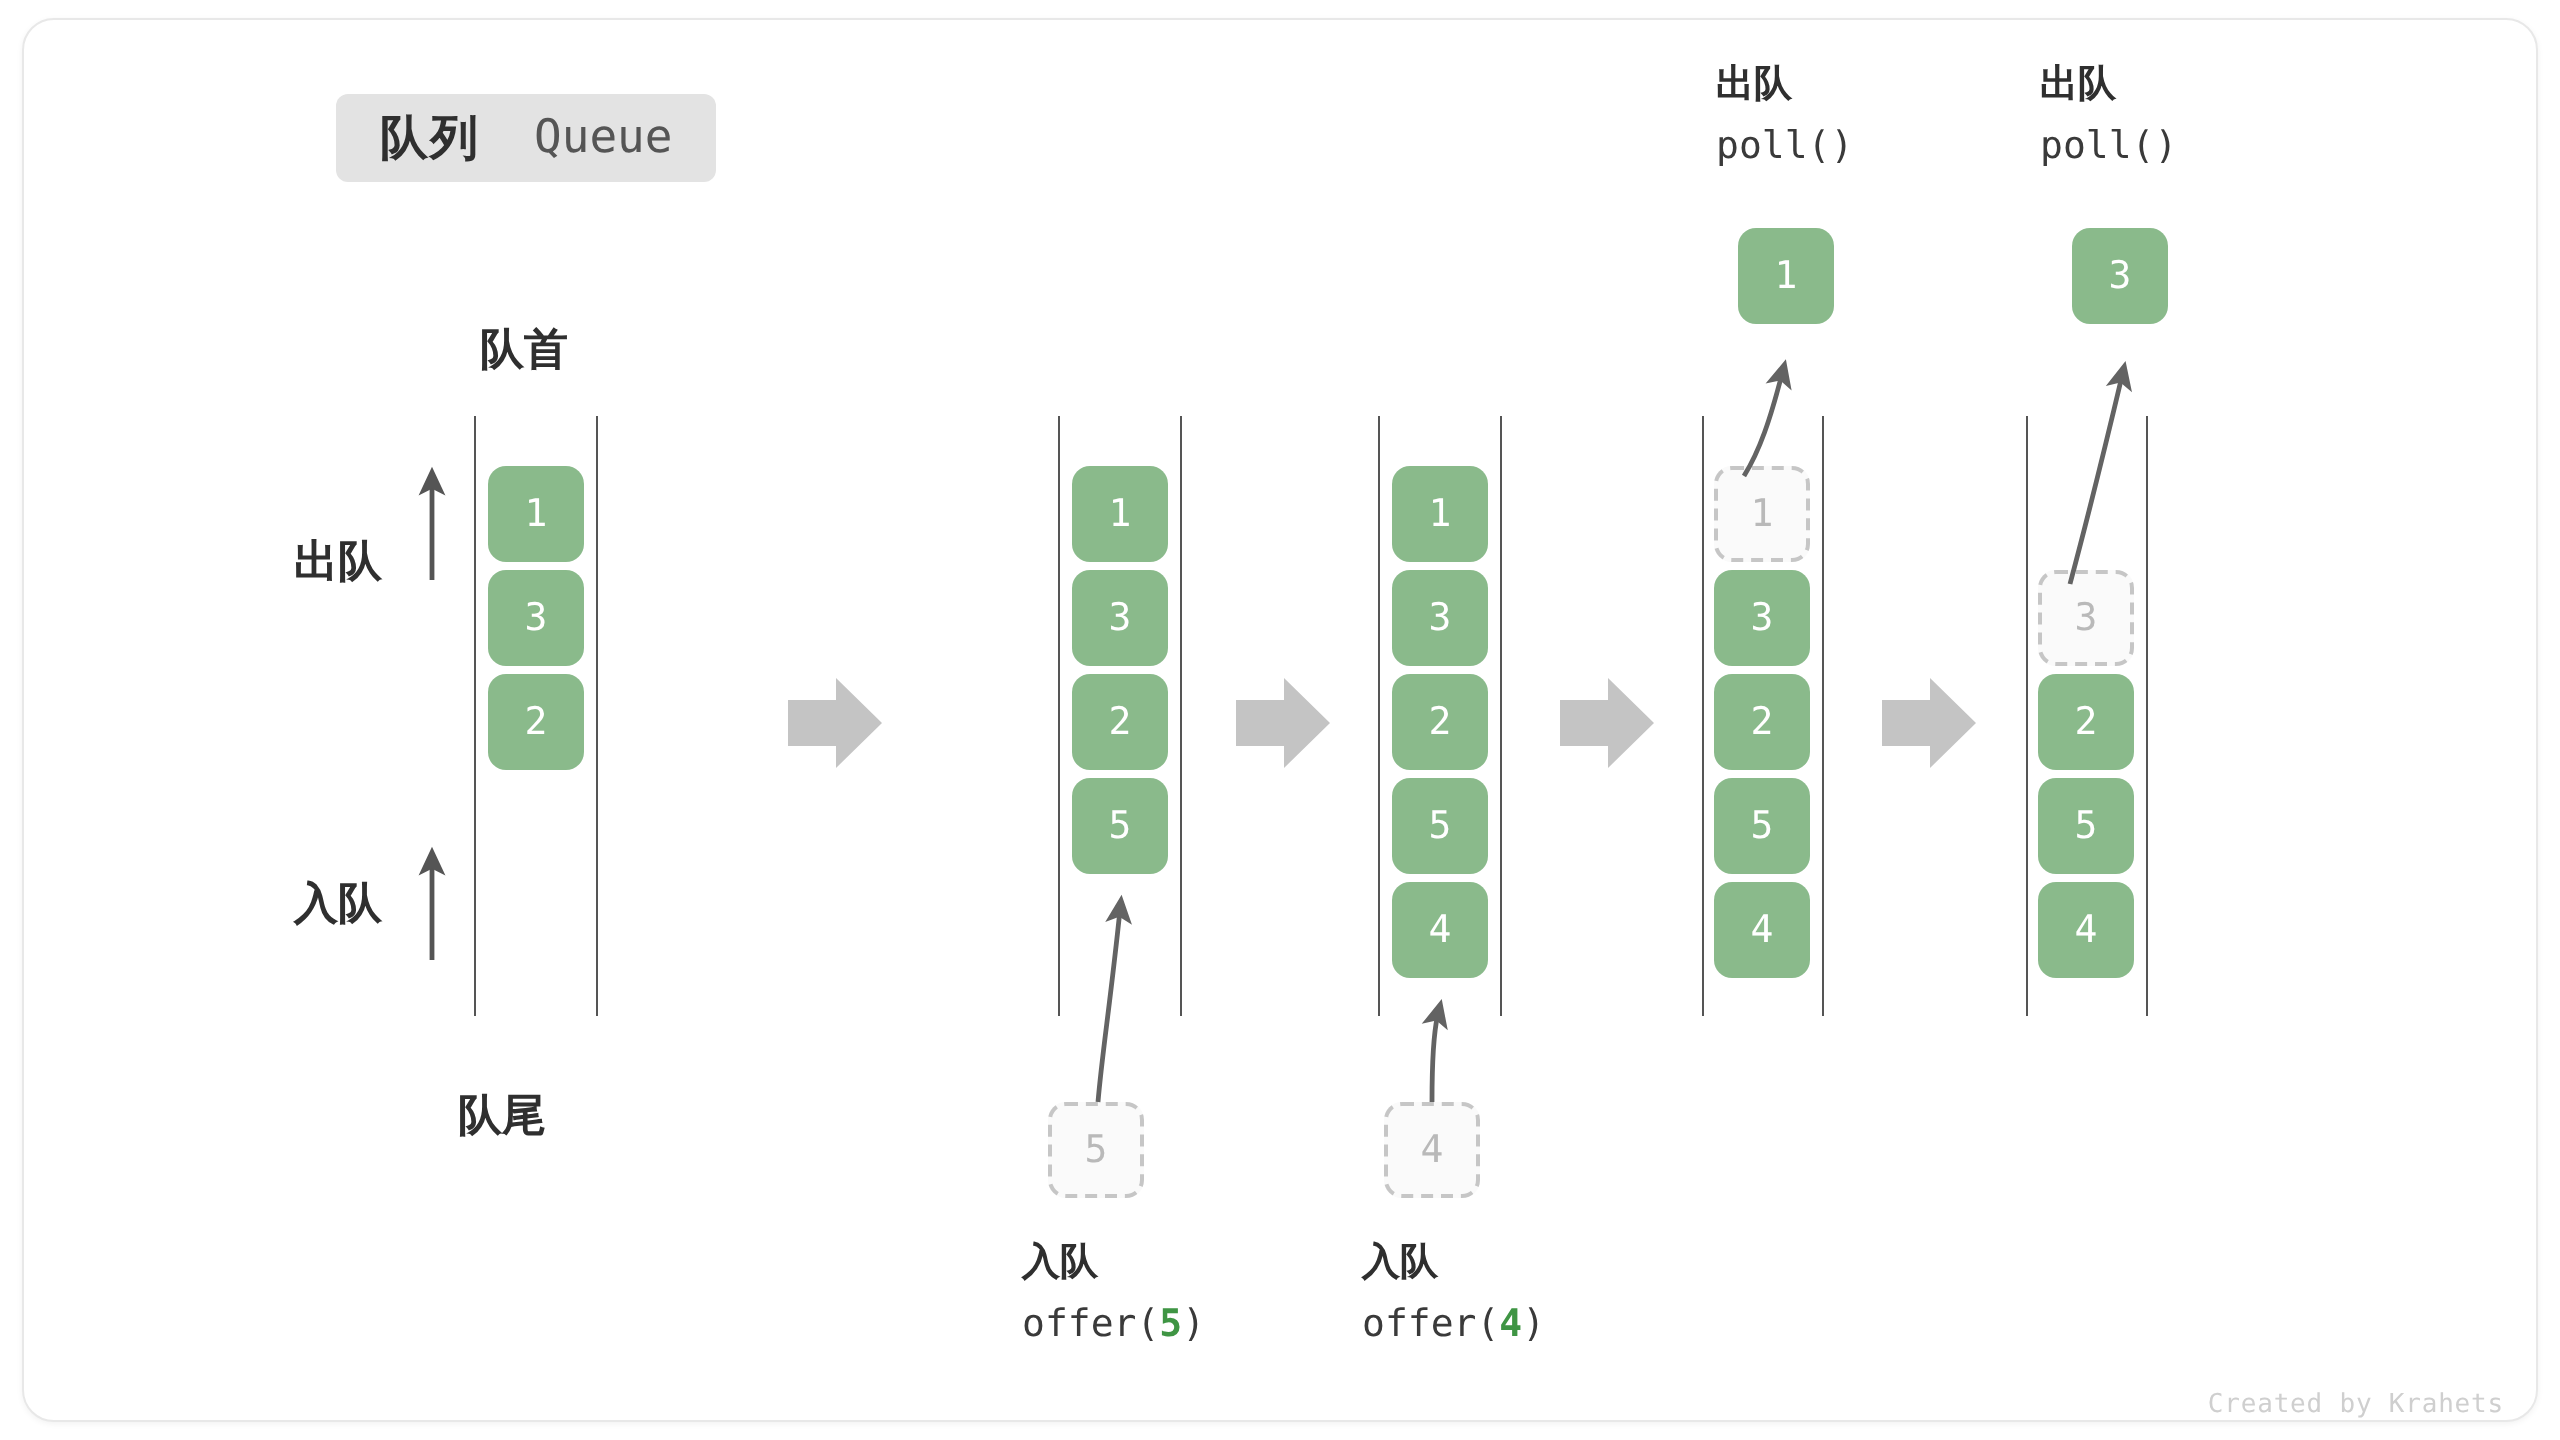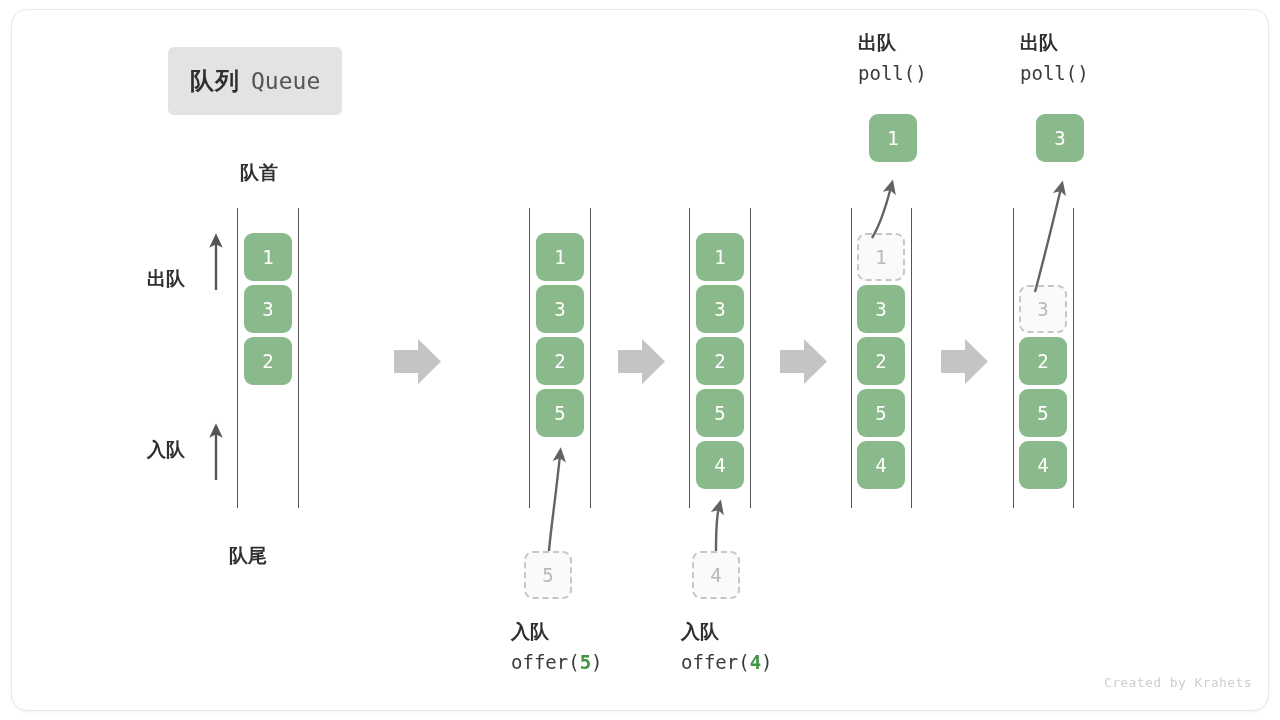--- a/index.html
+++ b/index.html
@@ -21,36 +21,36 @@
     background: #ffffff;
     border: 1px solid #e8e8e8;
     border-radius: 16px;
     box-shadow: 0 1px 3px rgba(0,0,0,0.055);
   }
 
   
   .title-badge {
     position: absolute;
     left: 168px; top: 47px;
-    height: 68px;
+    height: 44px;
     padding: 0 22px;
     display: flex; align-items: center;
     background: #e3e3e3;
     border-radius: 6px;
     white-space: nowrap;
   }
   .title-cn {
     font-size: 24px; font-weight: bold;
     color: #2f2f2f; letter-spacing: 1px;
   }
   .title-en {
     font-size: 23px;
     color: #555555;
     font-family: "DejaVu Sans Mono", "Liberation Mono", monospace;
-    margin-left: 11px;
+    margin-left: 27px;
   }
 
   
   .col { position: absolute; top: 0; left: 0; width: 0; height: 0; }
   .rail {
     position: absolute;
     width: 1px;
     background: #555555;
   }
   .box {
@@ -75,42 +75,42 @@
     color: #ffffff;
   }
 
   
   .lbl {
     position: absolute;
     white-space: pre;
     color: #2f2f2f;
   }
   .lbl-cn {
-    font-size: 19px; font-weight: bold;
+    font-size: 22px; font-weight: bold;
     font-family: "Liberation Sans", "DejaVu Sans", sans-serif;
   }
   .op-group { position: absolute; white-space: nowrap; }
   .op-cn {
     display: block;
     font-size: 19px; font-weight: bold; color: #2f2f2f;
     font-family: "Liberation Sans", "DejaVu Sans", sans-serif;
     line-height: 1.0;
     margin-bottom: 12px;
   }
   .op-code {
     display: block;
     font-size: 19px; color: #3a3a3a;
     font-family: "DejaVu Sans Mono", "Liberation Mono", monospace;
     line-height: 1.0;
   }
   .op-code .arg { color: #3f9544; font-weight: bold; }
 
   .credit {
     position: absolute;
-    right: 28px; bottom: 30px;
+    right: 28px; bottom: 10px;
     font-size: 13px;
     color: #cfcfcf;
     font-family: "DejaVu Sans Mono", "Liberation Mono", monospace;
     letter-spacing: 0.4px;
   }
 
   svg.overlay {
     position: absolute; left: 0; top: 0;
     width: 1280px; height: 720px;
     pointer-events: none;

